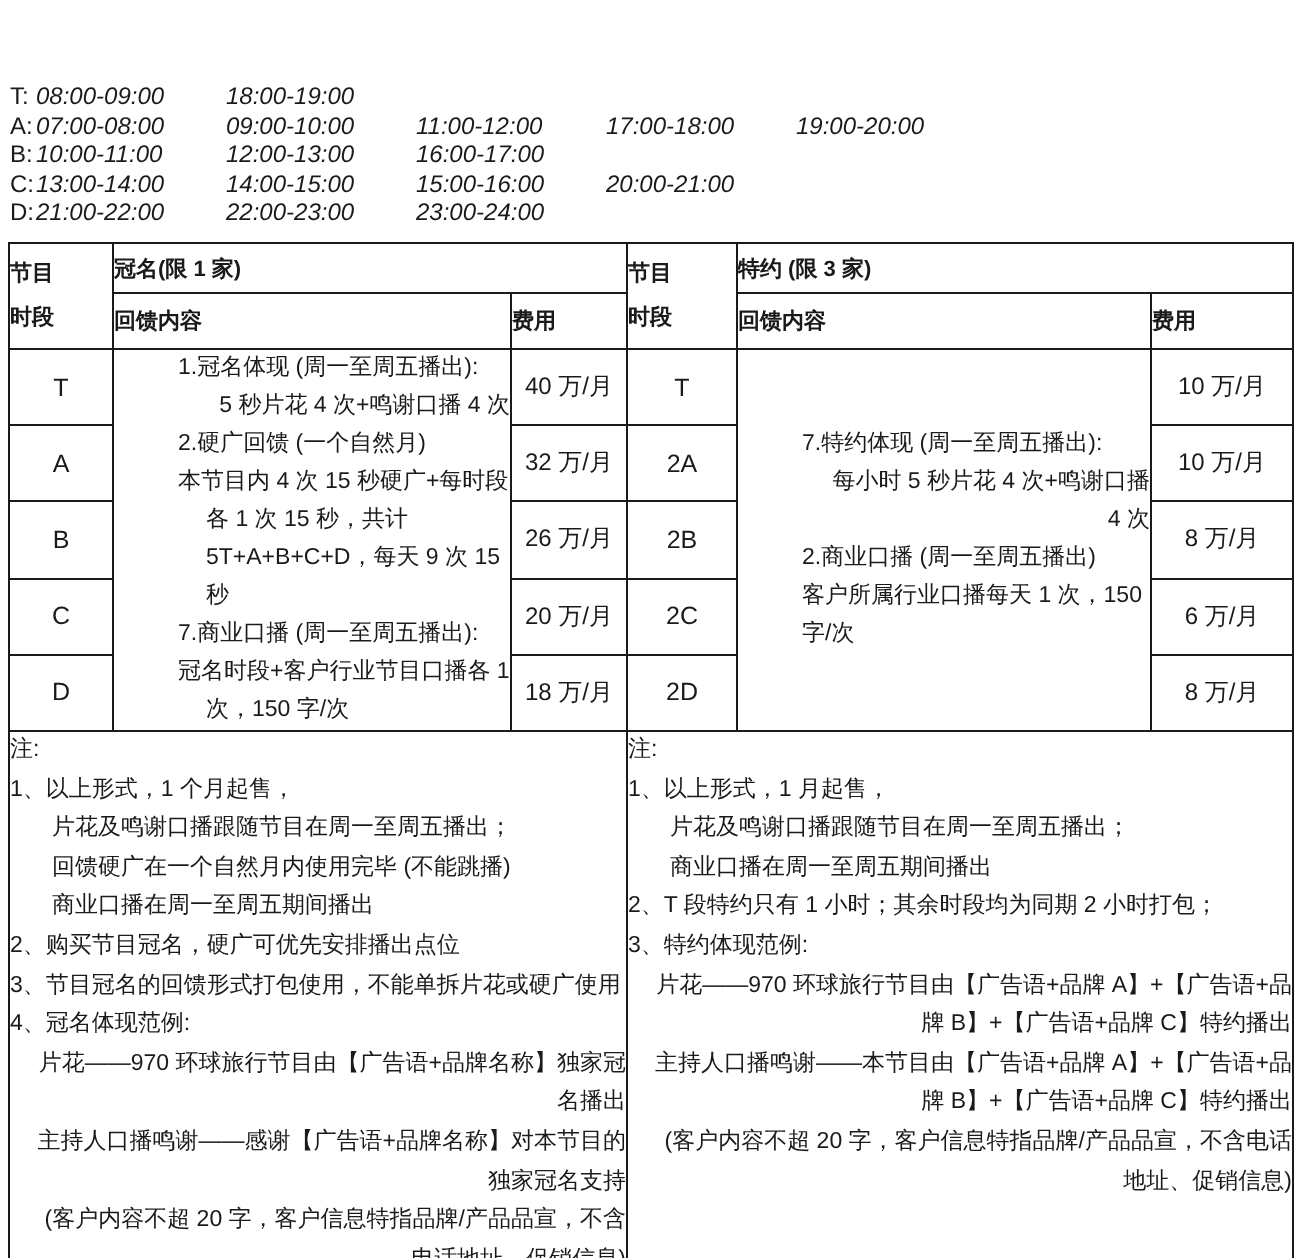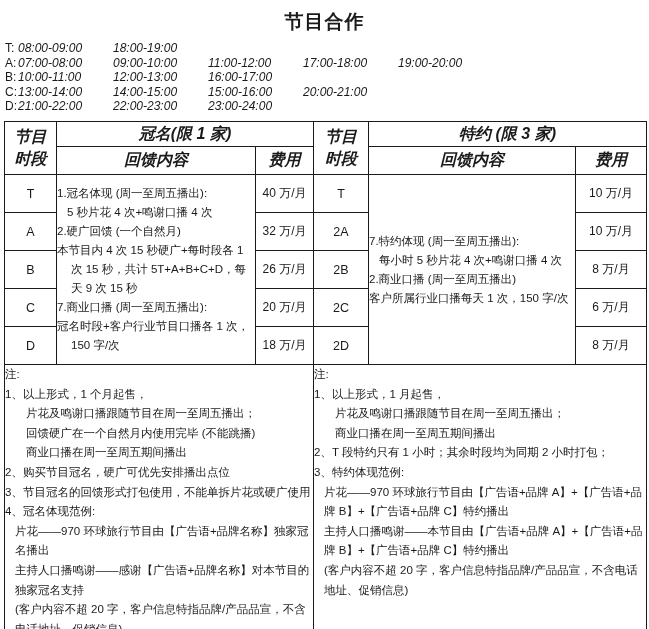--- a/index.html
+++ b/index.html
@@ -17,38 +17,37 @@
   .tl{width:13px;flex:0 0 13px;}
   .t{width:95px;flex:0 0 95px;font-style:italic;}
   table.grid{
     position:absolute;left:4px;top:121px;width:642px;height:506px;
     border-collapse:collapse;table-layout:fixed;
   }
   table.grid td{border:1px solid #1a1a1a;padding:0;}
   .r-h1{height:25px;}
   .r-h2{height:28px;}
   .r-d{height:38px;}
-  .hdr{font-weight:bold;text-align:center;vertical-align:middle;font-size:16px;font-style:italic;}
+  .hdr{font-weight:bold;text-align:left;vertical-align:middle;font-size:11px;}
   .slot-hdr div{line-height:22px;}
   .slot{font-size:12.5px;text-align:center;vertical-align:middle;}
   .fee{font-size:12px;text-align:center;vertical-align:middle;white-space:nowrap;}
   .fb{vertical-align:middle;font-size:11.5px;padding:4px 6px 4px 8px;}
-  .fb .ln{line-height:19px;}
+  .fb .ln{line-height:19px;margin-left:32px;}
   .notes{vertical-align:top;font-size:11.5px;padding:5px 4px 5px 7px;}
   .notes .ln{line-height:19.6px;}
-  .ln.i1{padding-left:10px;}
+  .ln.i1{padding-left:10px;text-align:right;}
   .ln.i2{padding-left:21px;}
   .ln.hang{padding-left:14px;text-indent:-14px;}
 </style>
 </head>
 <body>
 
 <div class="page">
 
-  <div class="title">节目合作</div>
 
   <div class="times">
       <div class="time-row">
         <span class="tl">T:</span>
         <span class="t">08:00-09:00</span>
         <span class="t">18:00-19:00</span>
       </div>
       <div class="time-row">
         <span class="tl">A:</span>
         <span class="t">07:00-08:00</span>

